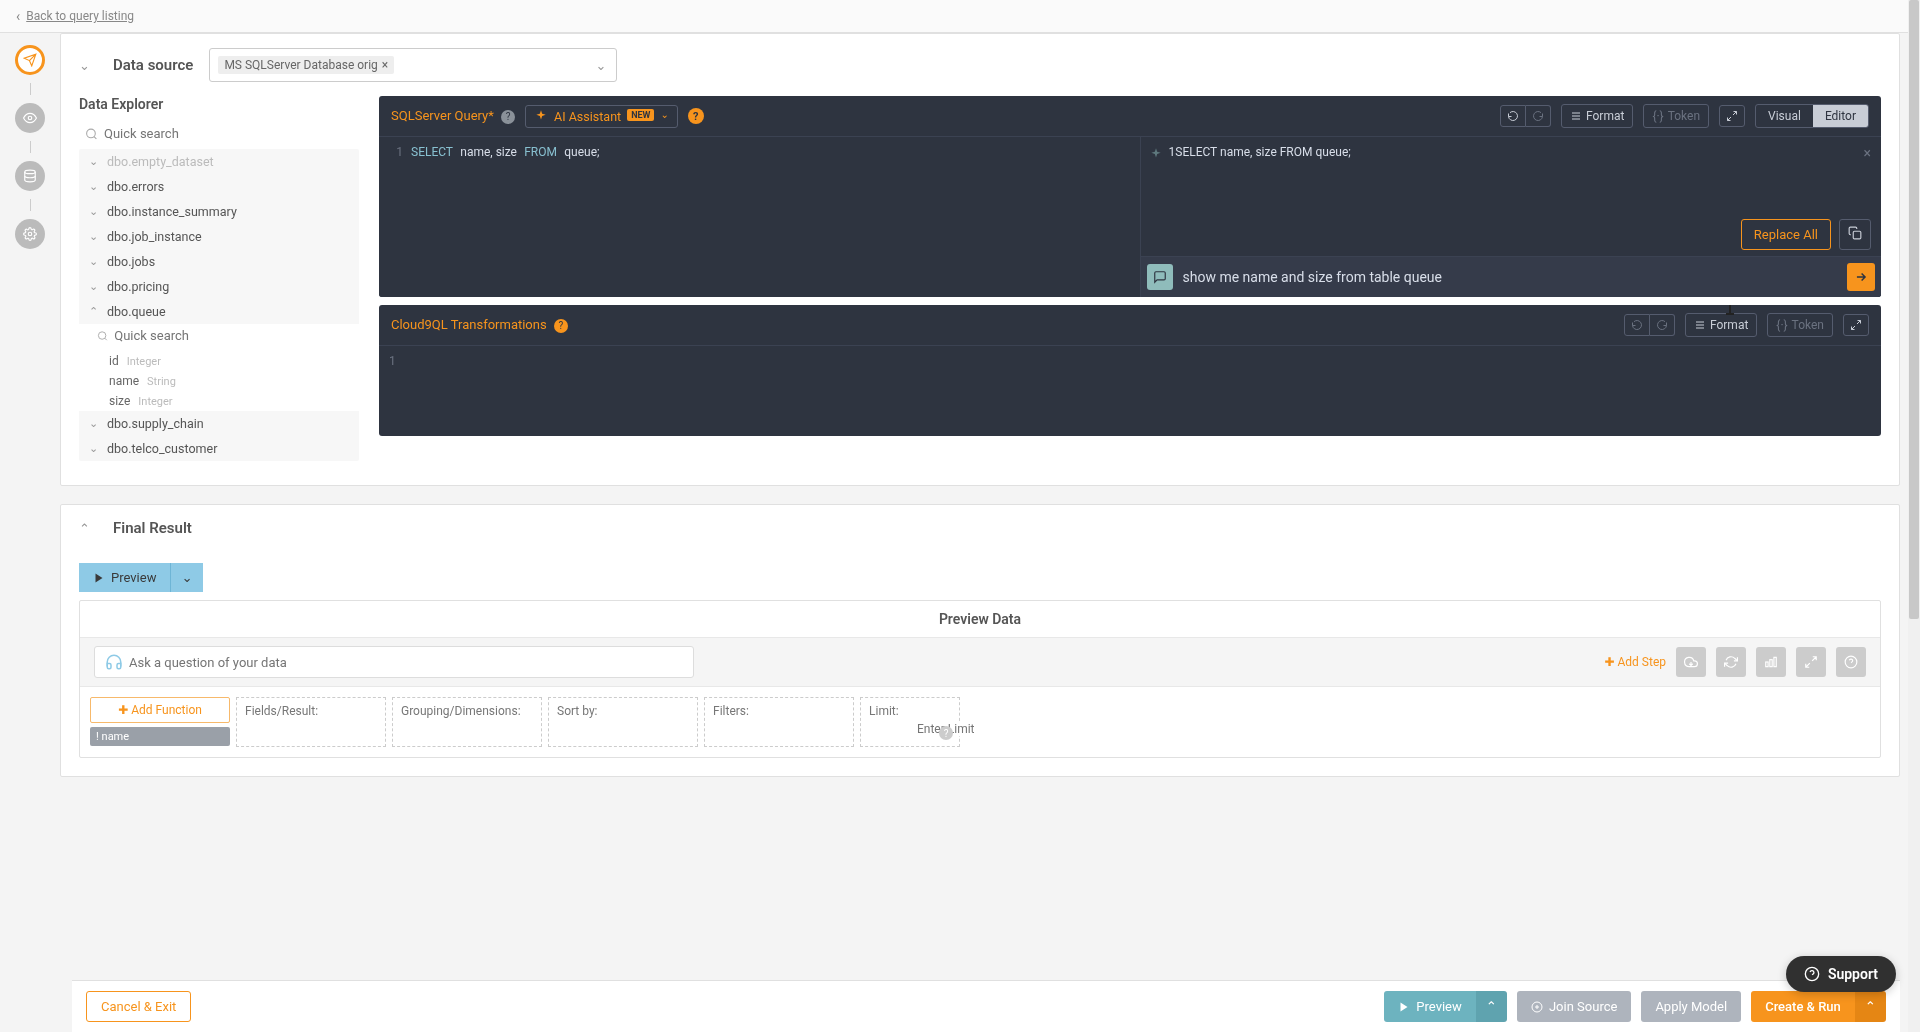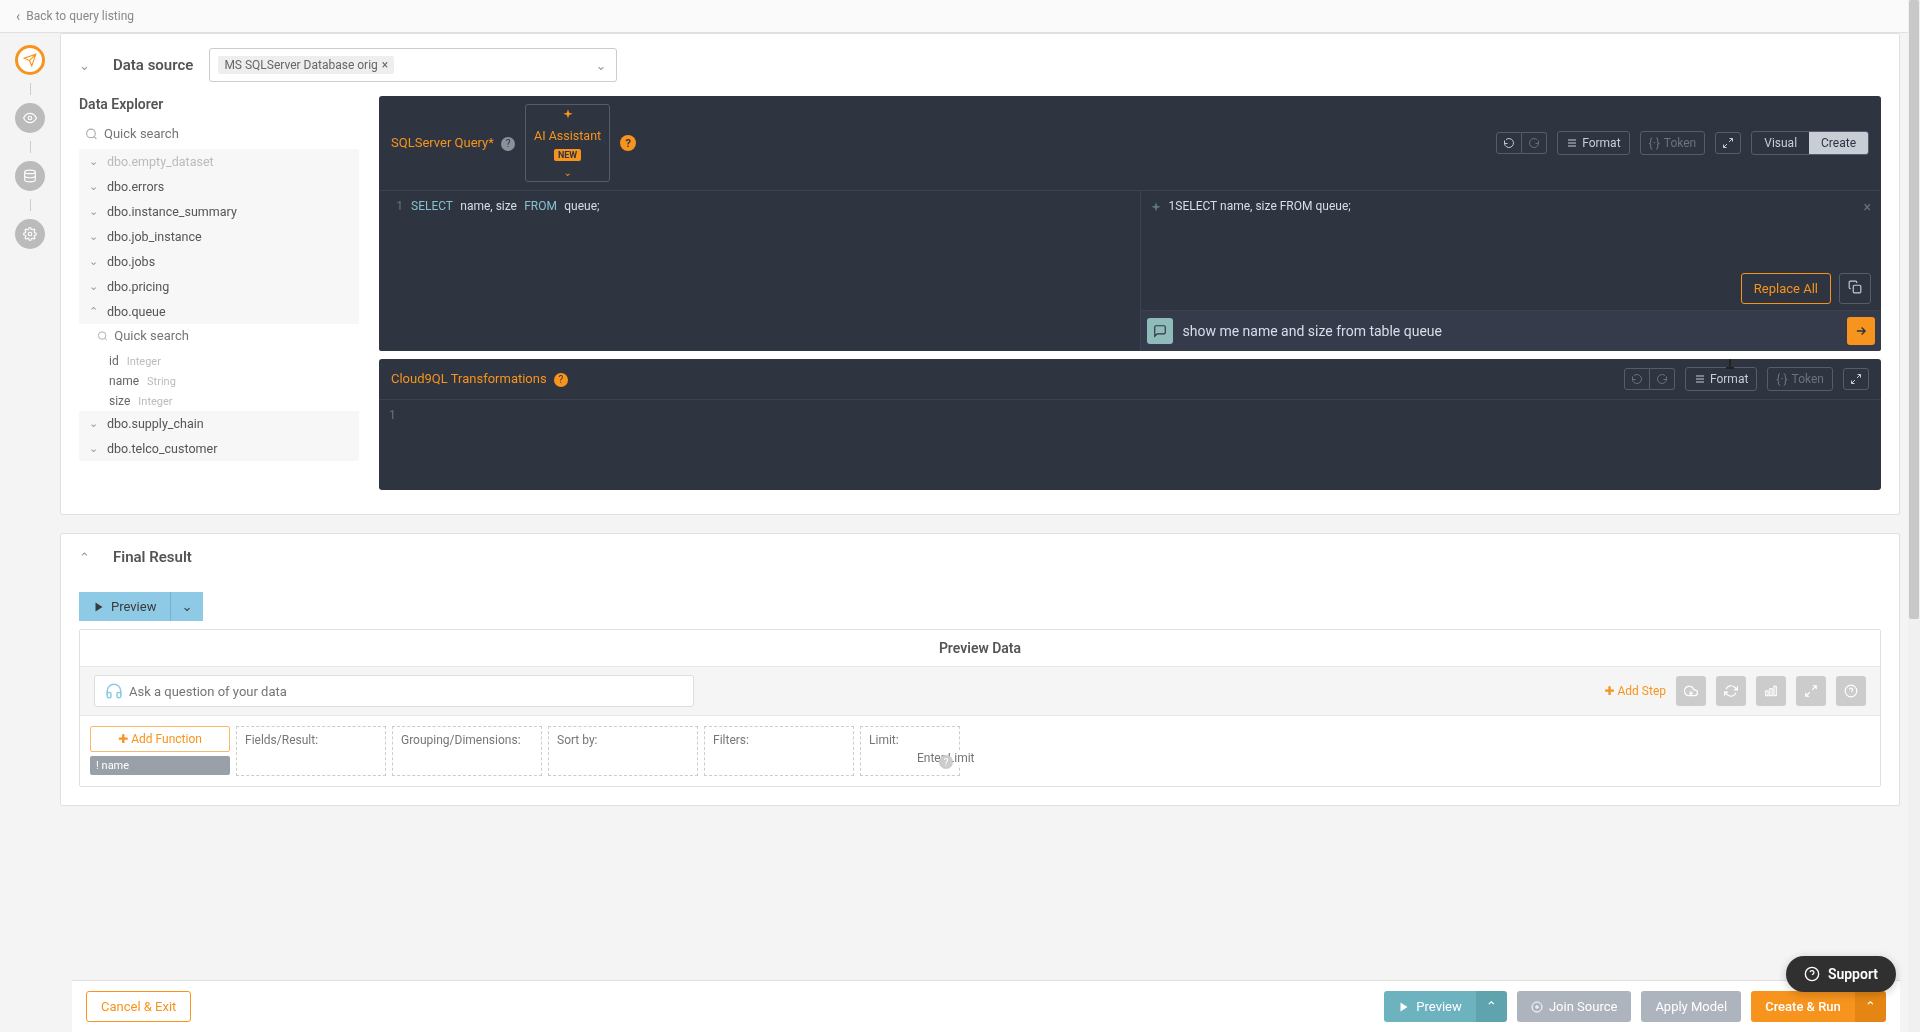--- a/index.html
+++ b/index.html
@@ -1,19 +1,19 @@
 <!DOCTYPE html>
 <html><head>
 <meta charset="utf-8">
 <style>
 * { box-sizing: border-box; margin: 0; padding: 0; font-family: -apple-system, BlinkMacSystemFont, "Segoe UI", Roboto, sans-serif; }
 body { background: #f4f4f4; color: #333; font-size: 13px; overflow: hidden; height: 100vh; }
 .top-bar { background: #fafafa; border-bottom: 1px solid #e0e0e0; padding: 8px 16px; font-size: 12px; color: #888; display: flex; align-items: center; gap: 6px; }
 .top-bar .chev { font-size: 14px; }
-.back-link { cursor: pointer; }
+.back-link { cursor: pointer; text-decoration: underline; }
 
 .layout { display: flex; height: calc(100vh - 32px); }
 .rail { width: 60px; padding-top: 12px; display: flex; flex-direction: column; align-items: center; gap: 8px; }
 .rail-item { width: 30px; height: 30px; border-radius: 50%; background: #bbb; display: flex; align-items: center; justify-content: center; color: #fff; position: relative; }
 .rail-item.active { background: #fff; border: 3px solid #f7941d; color: #f7941d; }
 .rail-connector { width: 1px; height: 12px; background: #ccc; }
 .rail svg { width: 14px; height: 14px; }
 
 .main { flex: 1; padding: 0 20px 0 0; overflow-y: auto; }
 
@@ -43,21 +43,21 @@
 .col-row { display: flex; align-items: center; gap: 8px; padding: 3px 12px; font-size: 12px; }
 .col-row .cname { color: #666; }
 .col-row .ctype { color: #bbb; font-size: 11px; }
 
 .editor-col { flex: 1; display: flex; flex-direction: column; gap: 8px; }
 
 .qpanel { background: #2e3440; border-radius: 3px; overflow: hidden; }
 .qhead { display: flex; align-items: center; padding: 8px 12px; gap: 10px; border-bottom: 1px solid #3b4252; }
 .qtitle { color: #f7941d; font-size: 13px; text-align: center; }
 .qtitle .help-badge { display: inline-flex; width: 14px; height: 14px; background: #8a9199; color: #2e3440; border-radius: 50%; align-items: center; justify-content: center; font-size: 10px; margin-left: 4px; }
-.ai-btn { display: flex; align-items: center; gap: 6px; border: 1px solid #555c6e; border-radius: 3px; padding: 3px 8px; color: #f7941d; font-size: 12.5px; cursor: pointer; flex-direction: column; }
+.ai-btn { display: flex; align-items: flex-start; gap: 6px; border: 1px solid #555c6e; border-radius: 3px; padding: 3px 8px; color: #f7941d; font-size: 12.5px; cursor: pointer; }
 .ai-btn .new-badge { background: #f7941d; color: #2e3440; font-size: 9px; font-weight: 700; padding: 1px 4px; border-radius: 2px; }
 .ai-btn .caret { color: #f7941d; font-size: 10px; }
 .help-circle { width: 16px; height: 16px; border-radius: 50%; background: #f7941d; color: #2e3440; display: flex; align-items: center; justify-content: center; font-size: 11px; font-weight: 700; }
 .qhead-spacer { flex: 1; }
 .tbtn { border: 1px solid #555c6e; border-radius: 3px; padding: 4px 8px; color: #c8cdd6; font-size: 12px; display: flex; align-items: center; gap: 4px; cursor: pointer; background: #2e3440; }
 .tbtn.icon-only { padding: 4px 6px; }
 .tbtn.disabled { color: #6b7280; }
 .tbtn-group { display: flex; }
 .tbtn-group .tbtn { border-radius: 0; }
 .tbtn-group .tbtn:first-child { border-radius: 3px 0 0 3px; }
@@ -298,21 +298,21 @@
                 <span>{·}</span>
                 <span>Token</span>
               </div>
               <div class="tbtn icon-only">
                   <svg width="12" height="12" viewBox="0 0 24 24" fill="none" stroke="currentColor" stroke-width="2">
                     <path d="M15 3h6v6M9 21H3v-6M21 3l-7 7M3 21l7-7"></path>
                   </svg>
                 </div>
               <div class="seg">
                 <div class="seg-item">Visual</div>
-                <div class="seg-item active">Create</div>
+                <div class="seg-item active">Editor</div>
               </div>
             </div>
             <div class="qbody">
               <div class="code-pane">
                 <span class="lineno">1</span><span class="kw">SELECT</span> <span>name, size</span> <span class="kw">FROM</span> <span>queue;</span>
               </div>
               <div class="ai-pane">
                 <div class="ai-code">
                   <svg class="ai-code-icon" viewBox="0 0 24 24" fill="#8fbcbb">
                       <path d="M12 2l2 6 6 2-6 2-2 6-2-6-6-2 6-2 2-6z"></path>

